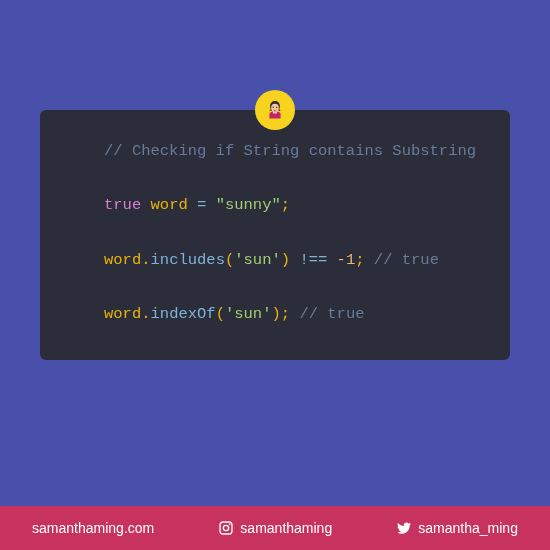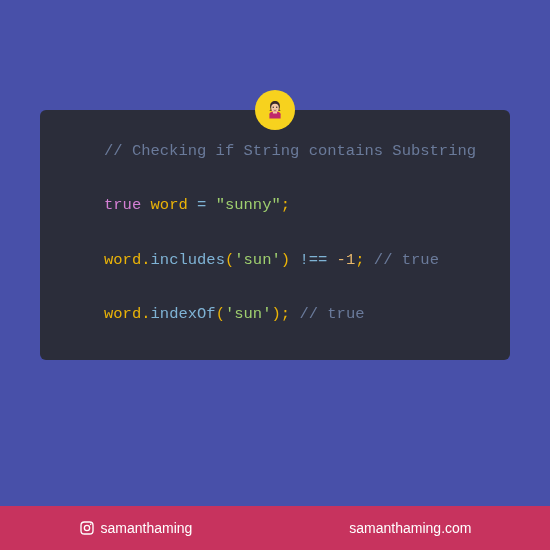--- a/index.html
+++ b/index.html
@@ -87,23 +87,29 @@
   <div class="line">&nbsp;</div>
   <div class="line"><span class="keyword">true</span> <span class="varname">word</span><span class="operator"> = </span><span class="string">"sunny"</span><span class="varname">;</span></div>
   <div class="line">&nbsp;</div>
   <div class="line"><span class="varname">word</span><span class="varname">.</span><span class="method">includes</span><span class="varname">(</span><span class="string">'sun'</span><span class="varname">)</span><span class="operator"> !== </span><span class="number">-1</span><span class="varname">;</span><span class="comment"> // true</span></div>
   <div class="line">&nbsp;</div>
   <div class="line"><span class="varname">word</span><span class="varname">.</span><span class="method">indexOf</span><span class="varname">(</span><span class="string">'sun'</span><span class="varname">)</span><span class="varname">;</span><span class="comment"> // true</span></div>
 </div>
 
 <div class="footer">
   <div class="item">
+    <span>samanthaming.com</span>
+  </div>
+  <div class="item">
     <svg viewBox="0 0 24 24">
         <rect x="3" y="3" width="18" height="18" rx="5" fill="none" stroke="#fff" stroke-width="2"></rect>
         <circle cx="12" cy="12" r="4" fill="none" stroke="#fff" stroke-width="2"></circle>
         <circle cx="17.5" cy="6.5" r="1.2" fill="#fff"></circle>
       </svg>
     <span>samanthaming</span>
   </div>
   <div class="item">
-    <span>samanthaming.com</span>
+    <svg viewBox="0 0 24 24">
+        <path d="M22 5.8c-.7.3-1.5.6-2.3.7.8-.5 1.5-1.3 1.8-2.3-.8.5-1.7.8-2.6 1-.8-.8-1.9-1.3-3.1-1.3-2.3 0-4.2 1.9-4.2 4.2 0 .3 0 .7.1 1C8.2 8.9 5.1 7.2 3 4.6c-.4.6-.6 1.3-.6 2.1 0 1.5.7 2.8 1.9 3.5-.7 0-1.4-.2-1.9-.5v.1c0 2 1.4 3.7 3.4 4.1-.4.1-.7.1-1.1.1-.3 0-.5 0-.8-.1.5 1.7 2.1 2.9 4 2.9-1.5 1.1-3.3 1.8-5.3 1.8H2c1.9 1.2 4.1 1.9 6.5 1.9 7.8 0 12-6.4 12-12v-.5c.8-.6 1.5-1.3 2-2.2z"></path>
+      </svg>
+    <span>samantha_ming</span>
   </div>
 </div>
 
 </body></html>

